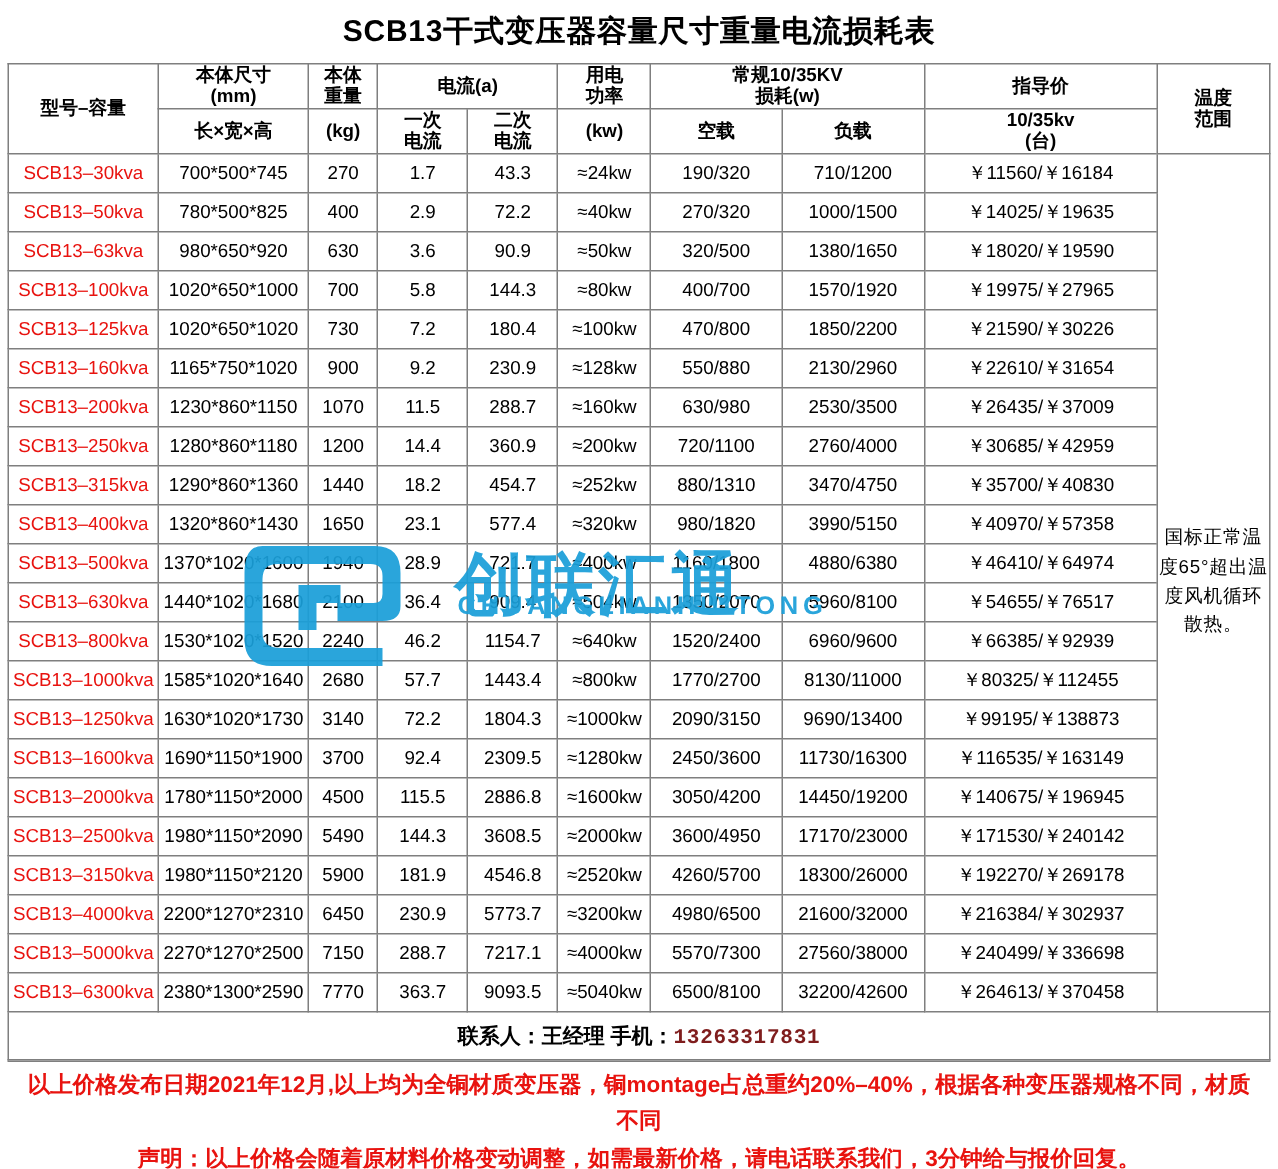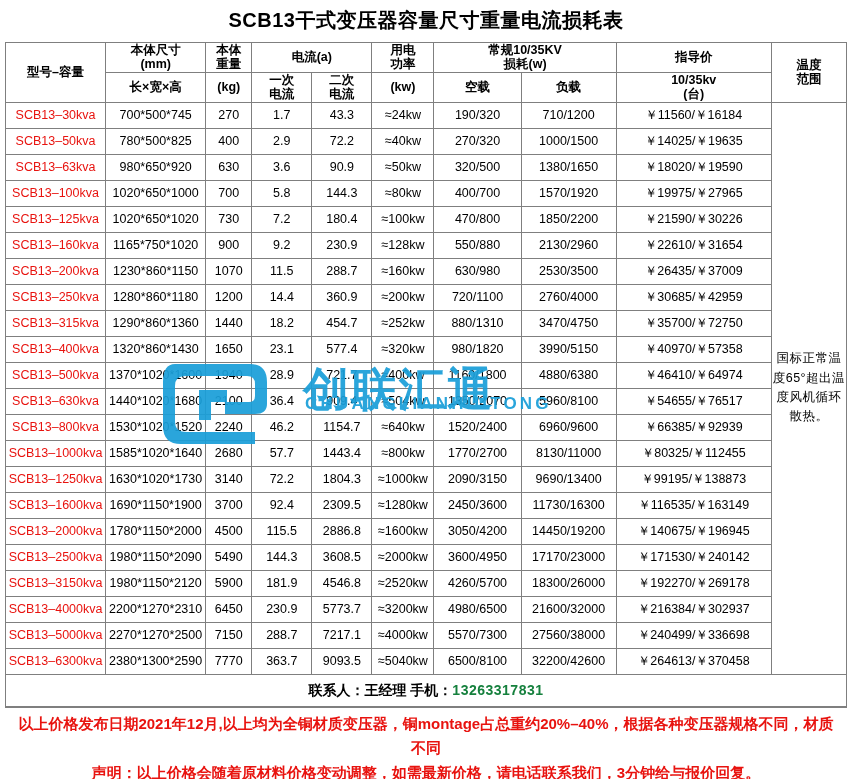--- a/index.html
+++ b/index.html
@@ -76,23 +76,24 @@
     letter-spacing: 0.5px;
   }
   .contact {
     text-align: center;
     font-size: 14px;
     font-weight: bold;
     padding: 7px 0 6px 0;
     border: none;
   }
   .contact .phone {
-    color: #15803d;
+    color: #7f1d1d;
     font-weight: bold;
     letter-spacing: 0.5px;
+    font-family: Liberation Mono, monospace;
   }
   .footnote {
     color: #e8130f;
     font-size: 15px;
     font-weight: bold;
     text-align: center;
     line-height: 1.65;
     padding: 0 6px;
   }
   .footnote-box {
@@ -300,21 +301,21 @@
         </tr>
         <tr>
           <td class="model">SCB13–315kva</td>
           <td>1290*860*1360</td>
           <td>1440</td>
           <td>18.2</td>
           <td>454.7</td>
           <td>≈252kw</td>
           <td>880/1310</td>
           <td>3470/4750</td>
-          <td>￥35700/￥72750</td>
+          <td>￥35700/￥40830</td>
         </tr>
         <tr>
           <td class="model">SCB13–400kva</td>
           <td>1320*860*1430</td>
           <td>1650</td>
           <td>23.1</td>
           <td>577.4</td>
           <td>≈320kw</td>
           <td>980/1820</td>
           <td>3990/5150</td>

